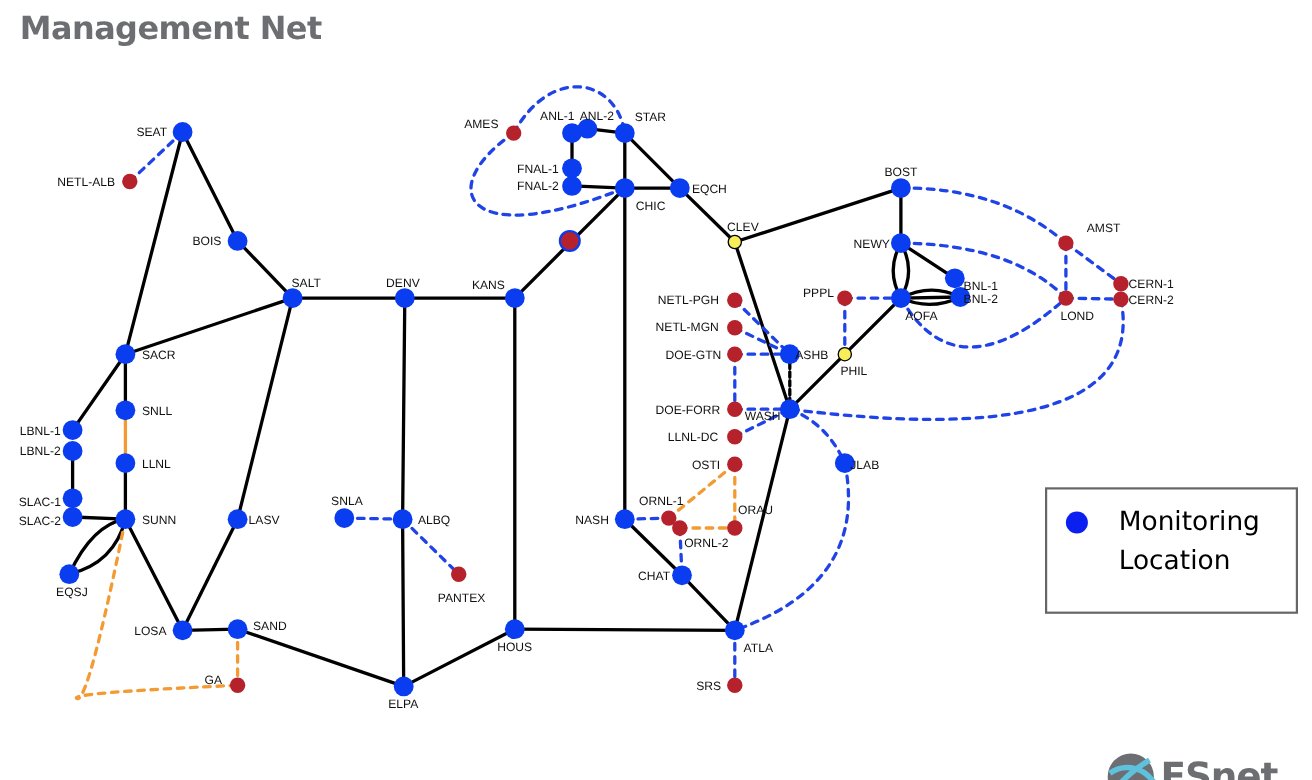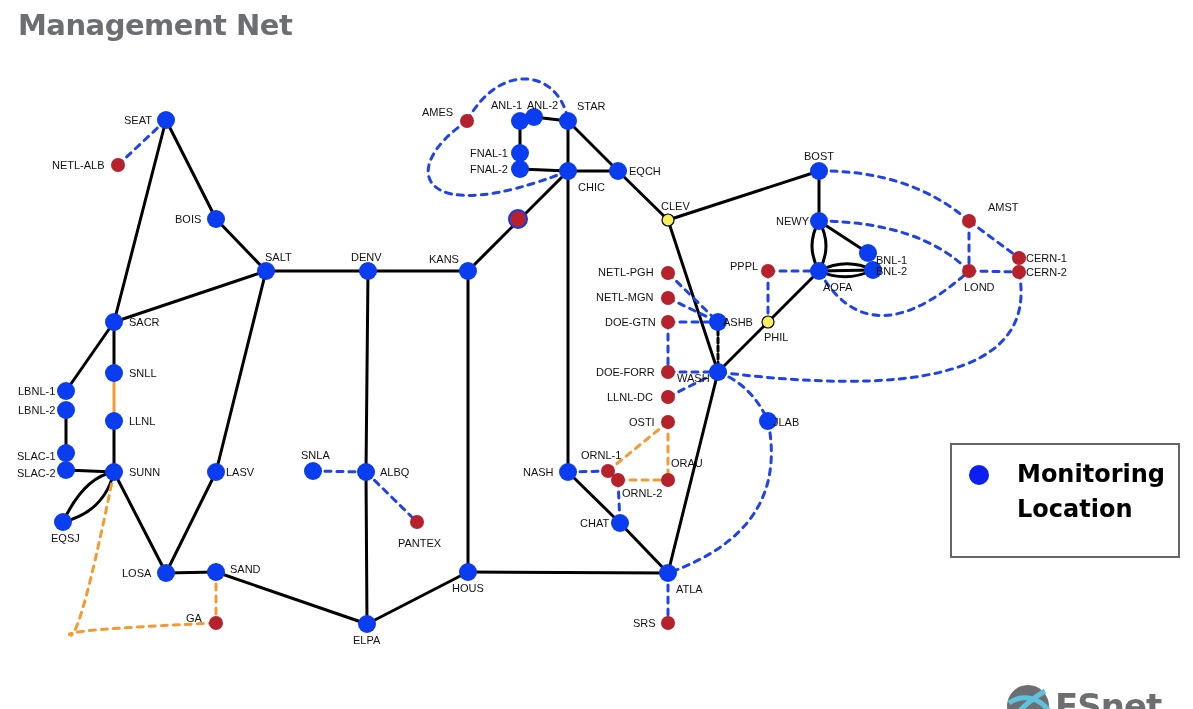--- a/index.html
+++ b/index.html
@@ -1,20 +1,20 @@
 <!DOCTYPE html>
 <html><head>
 <meta charset="utf-8">
 <style>
   html, body { margin: 0; padding: 0; background: #ffffff; }
   body { width: 1193px; height: 709px; position: relative; overflow: hidden; font-family: "Liberation Sans", sans-serif; }
   .title { position: absolute; left: 18px; top: 8px; font-size: 29px; font-weight: bold; color: #6d6e71; font-family: "DejaVu Sans", sans-serif; letter-spacing: -0.5px; }
   svg#net { position: absolute; left: 0; top: 0; }
   .lbl { font-family: "Liberation Sans", sans-serif; font-size: 11px; fill: #111; }
-  .legend { position: absolute; left: 950px; top: 443px; width: 230px; height: 115px; border: 2px solid #666; box-sizing: border-box; background: #fff; font-weight: bold; }
+  .legend { position: absolute; left: 950px; top: 443px; width: 230px; height: 115px; border: 2px solid #666; box-sizing: border-box; background: #fff; }
   .legend .dot { position: absolute; left: 17px; top: 20px; width: 20px; height: 20px; border-radius: 50%; background: #0a1ff0; }
   .legend .txt { position: absolute; left: 65px; top: 12px; font-size: 24px; line-height: 35px; color: #000; font-family: "DejaVu Sans", sans-serif; }
   .logo { position: absolute; left: 1005px; top: 638px; height: 48px; display: flex; align-items: center; margin-top: 44px; }
   .logo .globe { width: 46px; height: 46px; }
   .logo .word { font-family: "DejaVu Sans", sans-serif; font-weight: bold; font-size: 34px; color: #6d6e71; margin-left: 4px; letter-spacing: -1px; }
 </style>
 </head>
 <body>
 
 <div class="title">Management Net</div>

